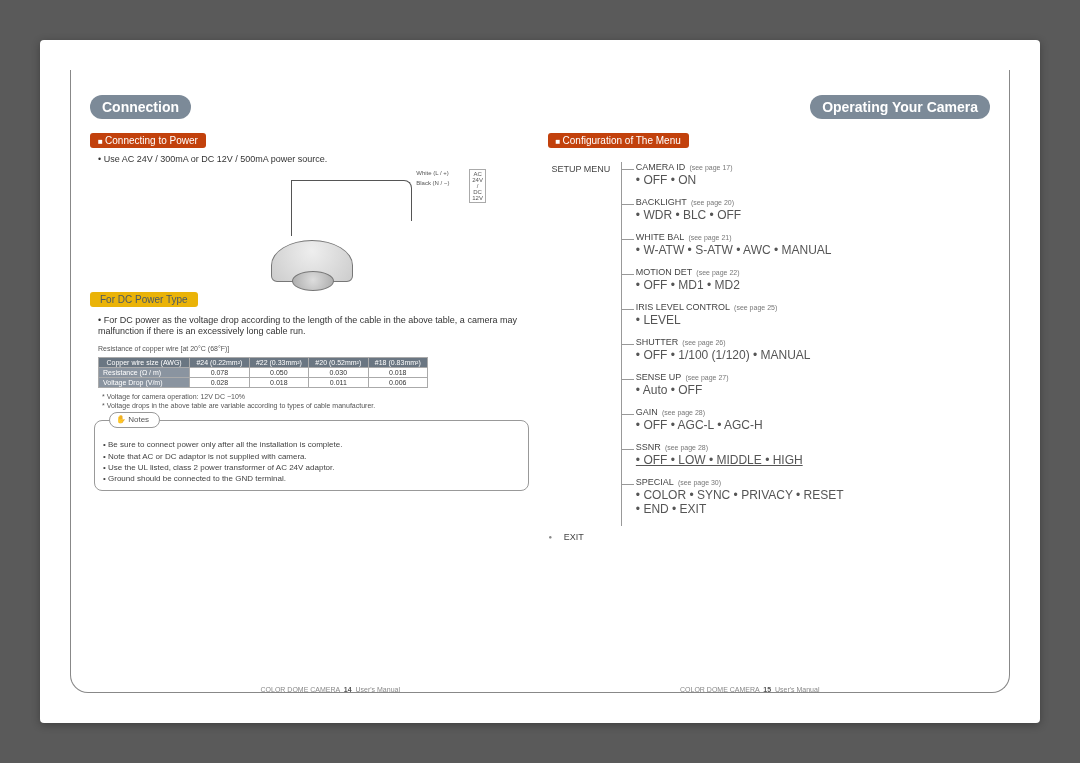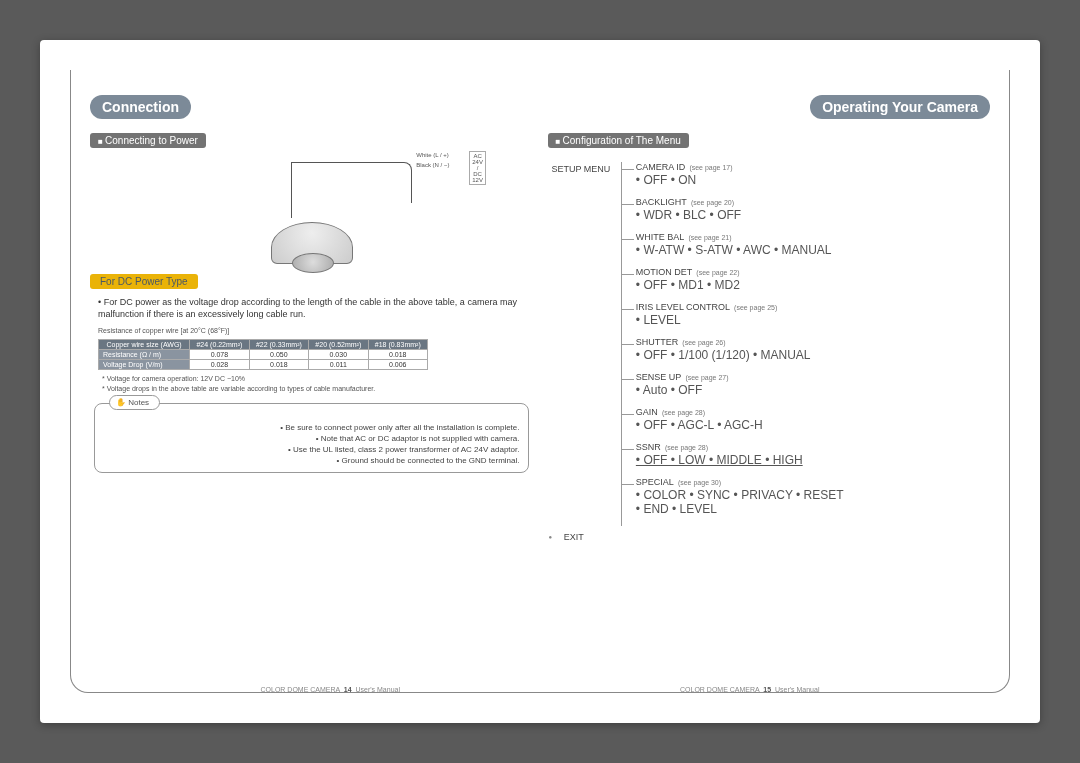--- a/index.html
+++ b/index.html
@@ -51,21 +51,21 @@
     background: #7c8a98;
     color: #fff;
     font-size: 14px;
     font-weight: bold;
     padding: 4px 12px;
     border-radius: 12px;
     display: inline-block;
     margin-bottom: 8px;
   }
   .section-bar {
-    background: #737373;
+    background: #c2410c;
     color: #fff;
     font-size: 10px;
     padding: 2px 8px;
     border-radius: 3px;
     margin: 6px 0 6px 0;
     display:block;
     width: fit-content;
   }
   .section-bar.sq::before{
     content:"■ ";
@@ -171,21 +171,20 @@
   }
   .notes-box {
     border:1px solid #999;
     border-radius:8px;
     margin:10px 4px 0 4px;
     padding:18px 8px 6px 8px;
     position:relative;
     font-size:8px;
     color:#444;
     line-height:1.4;
-    text-align:right;
   }
   .notes-tab {
     position:absolute;
     top:-9px; left:14px;
     background:#fff;
     border:1px solid #999;
     border-radius:10px;
     padding:1px 10px 1px 6px;
     font-size:8px;
     color:#555;
@@ -272,20 +271,21 @@
 
 <div class="page-wrap">
   <div class="inner-frame"></div>
 
   <div class="spread">
 
     <div class="col">
       <div class="page-title-bar">Connection</div>
 
       <div class="section-bar sq">Connecting to Power</div>
+      <div class="body-text">• Use AC 24V / 300mA or DC 12V / 500mA power source.</div>
 
       <div class="camera-diagram">
         <div class="cable"></div>
         <div class="dome"></div>
         <div class="wire-label wl1">White (L / +)</div>
         <div class="wire-label wl2">Black (N / −)</div>
         <div class="wl-box">AC 24V / DC 12V</div>
       </div>
 
       <div class="sub-bar">For DC Power Type</div>
@@ -364,21 +364,21 @@
               <div class="ti-sub" style="white-space: pre-line;">• Auto   • OFF</div>
             </div><div class="tree-item">
               <div class="ti-title">GAIN<span class="ti-page">(see page 28)</span></div>
               <div class="ti-sub" style="white-space: pre-line;">• OFF   • AGC-L   • AGC-H</div>
             </div><div class="tree-item">
               <div class="ti-title">SSNR<span class="ti-page">(see page 28)</span></div>
               <div class="ti-sub" style="white-space: pre-line; text-decoration: underline;">• OFF   • LOW   • MIDDLE   • HIGH</div>
             </div><div class="tree-item">
               <div class="ti-title">SPECIAL<span class="ti-page">(see page 30)</span></div>
               <div class="ti-sub" style="white-space: pre-line;">• COLOR   • SYNC   • PRIVACY   • RESET
-• END        • LEVEL</div>
+• END        • EXIT</div>
             </div></div>
         <div class="exit-row">
           <span>EXIT</span>
         </div>
       </div>
     </div>
 
   </div>
 
   <div class="footers">

